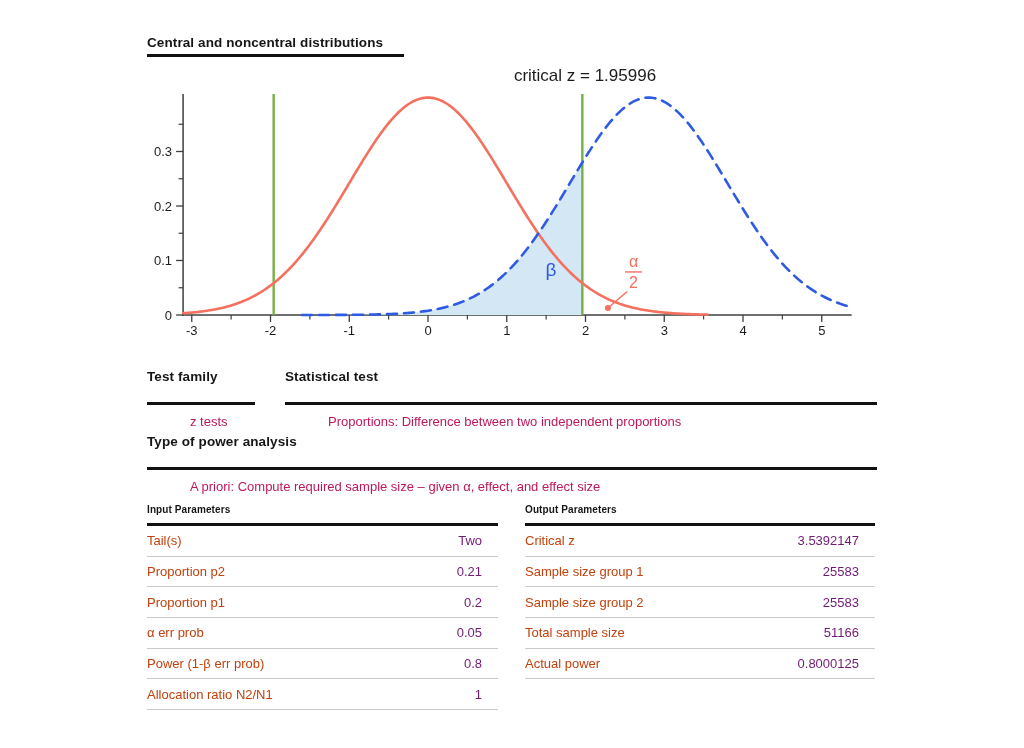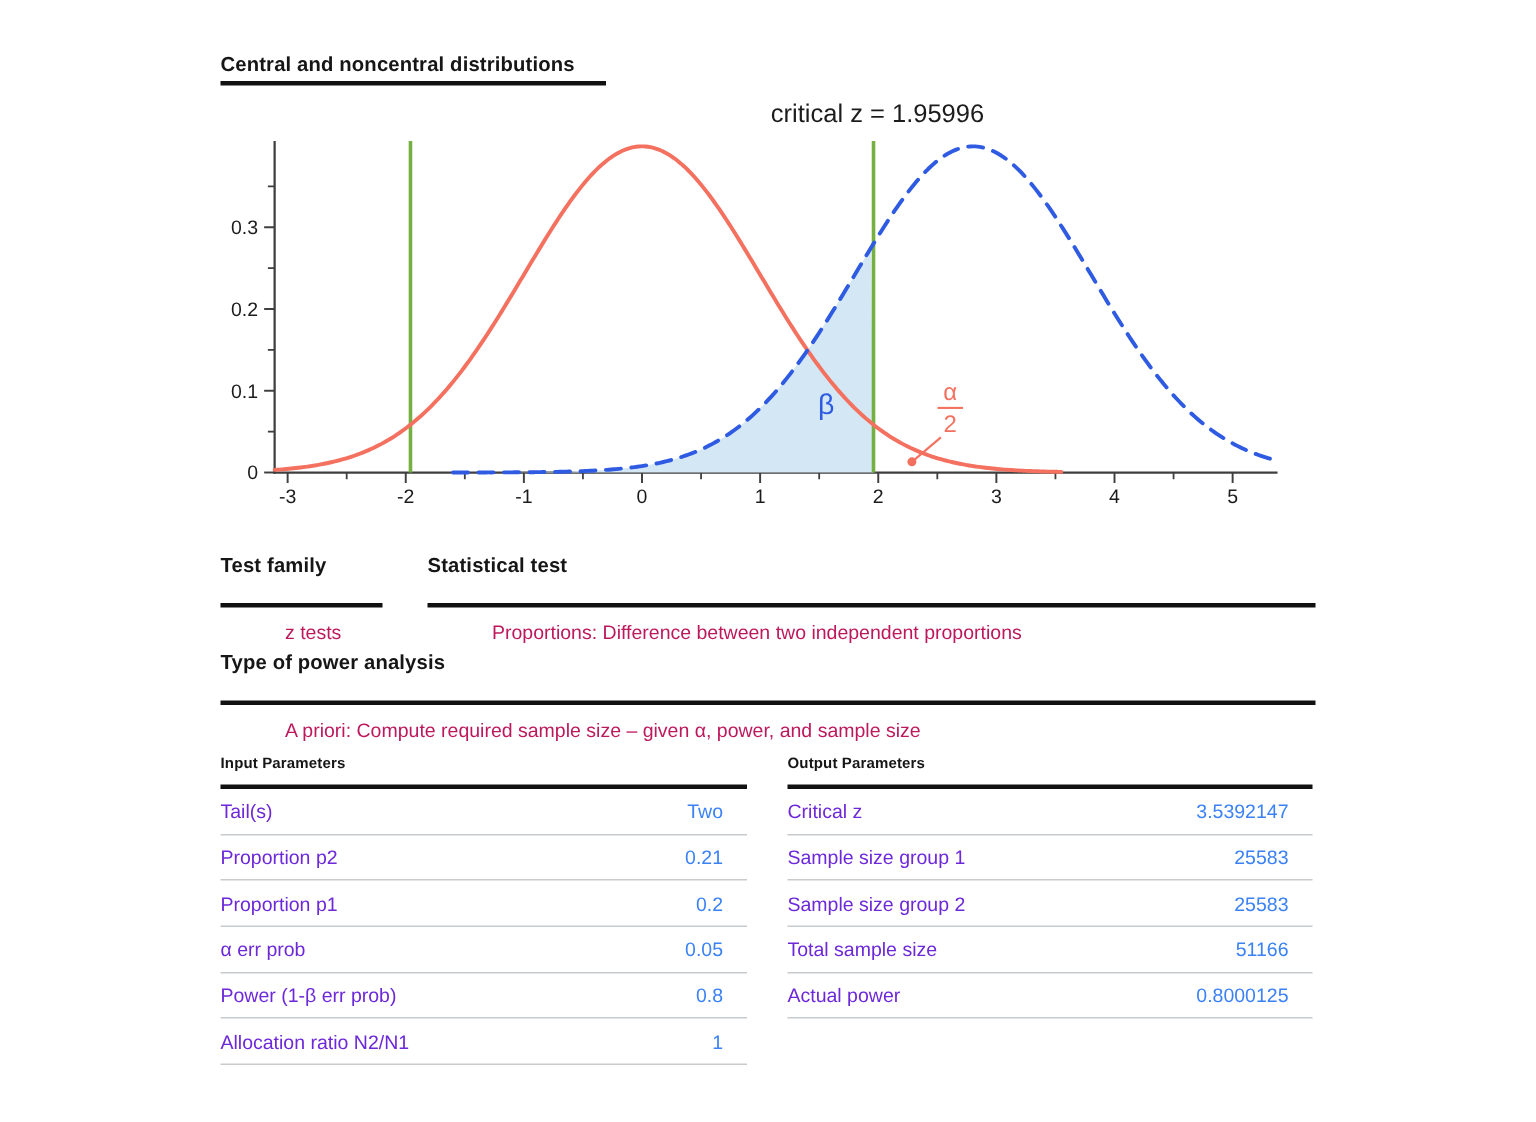--- a/index.html
+++ b/index.html
@@ -28,22 +28,22 @@
   .sec-power-analysis{left:147px;top:434px;width:730px;}
   .ptable{top:502px;font-size:13px;}
   .ptable .t-h{
     font-size:10px;font-weight:700;line-height:15px;padding-bottom:6px;
     border-bottom:3px solid #111;letter-spacing:.1px;
   }
   .ptable .t-row{
     height:30.7px;box-sizing:border-box;border-bottom:1px solid #c8cbce;
     display:flex;align-items:center;justify-content:space-between;
   }
-  .ptable .t-label{color:#6d28d9;}
-  .ptable .t-value{text-align:center;padding-right:16px;color:#3b82f6;}
+  .ptable .t-label{color:#c2410c;}
+  .ptable .t-value{text-align:center;padding-right:16px;color:#701a75;}
   .input-table{left:147px;width:351px;}
   .output-table{left:525px;width:350px;}
 </style>
 </head>
 <body>
 
 <div>
 
   <div class="abs chart-title">Central and noncentral distributions</div>
 
@@ -108,21 +108,21 @@
     <div class="sec-v">z tests</div>
   </div>
 
   <div class="abs sec sec-statistical-test">
     <div class="sec-h">Statistical test</div>
     <div class="sec-v">Proportions: Difference between two independent proportions</div>
   </div>
 
   <div class="abs sec sec-power-analysis">
     <div class="sec-h">Type of power analysis</div>
-    <div class="sec-v">A priori: Compute required sample size – given α, power, and sample size</div>
+    <div class="sec-v">A priori: Compute required sample size – given α, effect, and effect size</div>
   </div>
 
   <div class="abs ptable input-table">
     <div class="t-h">Input Parameters</div>
     <div class="t-row">
       <span class="t-label">Tail(s)</span>
       <span class="t-value">Two</span>
     </div>
     <div class="t-row">
       <span class="t-label">Proportion p2</span>

